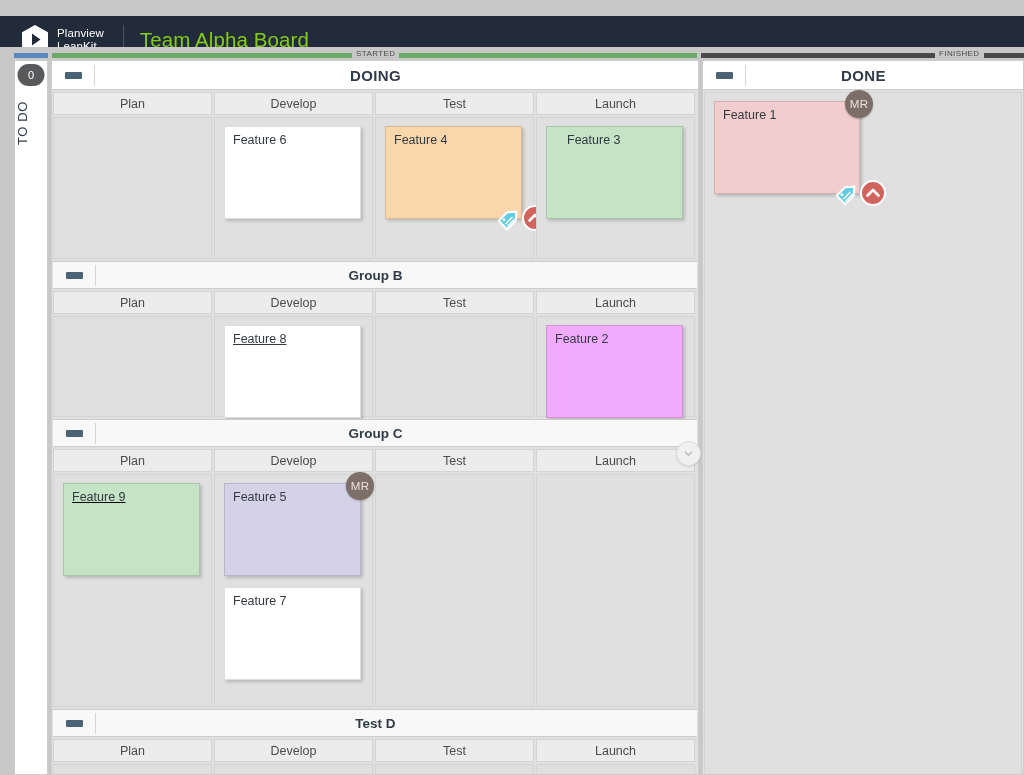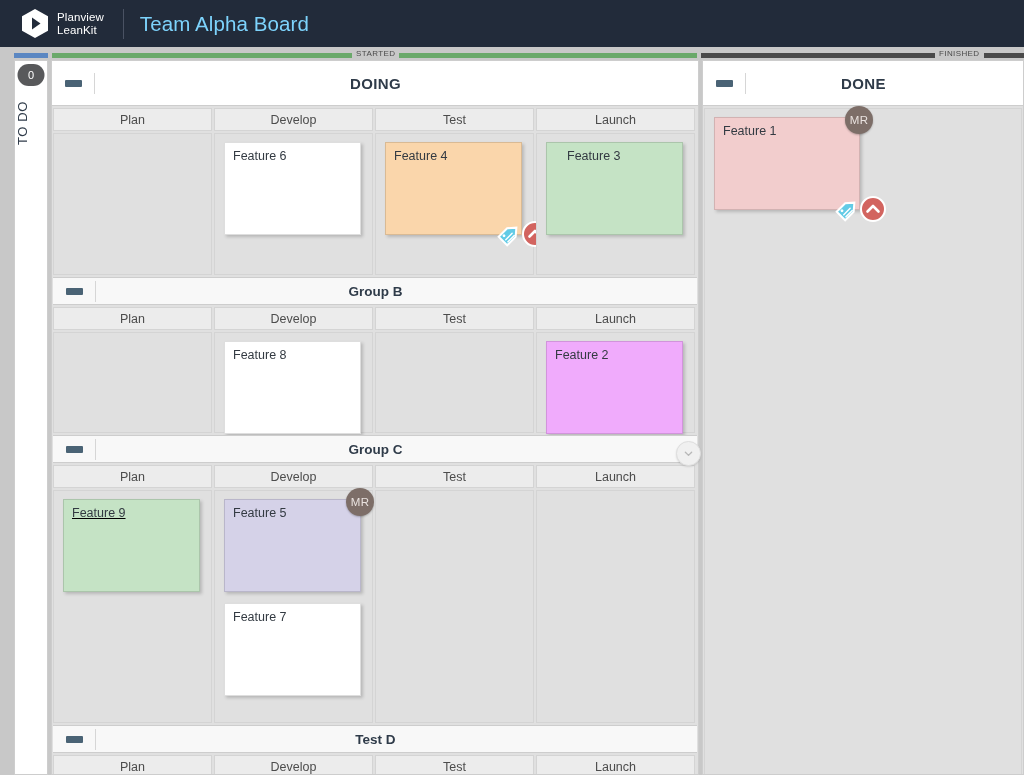--- a/index.html
+++ b/index.html
@@ -7,21 +7,21 @@
     margin: 0; padding: 0;
     width: 1024px; height: 775px;
     overflow: hidden;
     background: #c8c8c8;
     font-family: "Liberation Sans", sans-serif;
     -webkit-font-smoothing: antialiased;
   }
 
   
   #appbar {
-    position: absolute; left: 0; top: 0;
+    position: absolute; left: 0; top: 16px;
     width: 1024px; height: 47px;
     background: #222b3a;
     display: flex; align-items: center;
   }
   #logo-block {
     display: flex; align-items: center;
     padding-left: 22px;
   }
   #logo-mark { width: 26px; height: 29px; flex: none; }
   #logo-text {
@@ -30,21 +30,21 @@
     font-size: 11.5px;
     line-height: 13px;
     letter-spacing: .1px;
   }
   #logo-divider {
     width: 1px; height: 30px;
     background: #4a5263;
     margin: 0 16px 0 19px;
   }
   #board-title {
-    color: #7dd3fc;
+    color: #84cc16;
     font-size: 20.5px;
     font-weight: 400;
     letter-spacing: .1px;
   }
 
   
   #board {
     position: absolute; left: 0; top: 47px;
     width: 1024px; height: 728px;
     background: #c8c8c8;
@@ -100,21 +100,21 @@
   
   .lane {
     position: absolute;
     top: 13px;
     background: #e0e0e0;
     border: 1px solid #cdcdcd;
     overflow: hidden;
   }
   .lane-header {
     position: relative;
-    height: 45px;
+    height: 29px;
     background: #ffffff;
     border-bottom: 1px solid #cdcdcd;
     display: flex; align-items: center;
   }
   .collapse-btn {
     width: 17px; height: 7px;
     background: #4a6375;
     border-radius: 1px;
     margin-left: 13px;
     flex: none;
@@ -308,21 +308,21 @@
         </div>
         <div class="col-header-row">
           <div class="col-header" style="width: 159px;">Plan</div>
           <div class="col-header" style="width: 159px;">Develop</div>
           <div class="col-header" style="width: 159px;">Test</div>
           <div class="col-header" style="width: 159px;">Launch</div>
         </div>
         <div class="lane-body-row" style="height: 105px;">
           <div class="dropzone" style="width: 159px; height: 100%;"></div>
           <div class="dropzone" style="width: 159px; height: 100%;">
-            <div class="card" style="background: rgb(255, 255, 255); width: 137px;">
+            <div class="card" style="background: rgb(255, 255, 255); width: 137px; text-decoration: underline;">
               <div class="card-title">Feature 8</div>
             </div>
           </div>
           <div class="dropzone" style="width: 159px; height: 100%;"></div>
           <div class="dropzone" style="width: 159px; height: 100%;">
             <div class="card" style="background: #f0abfc; width: 137px;">
               <div class="card-title">Feature 2</div>
             </div>
           </div>
         </div>

